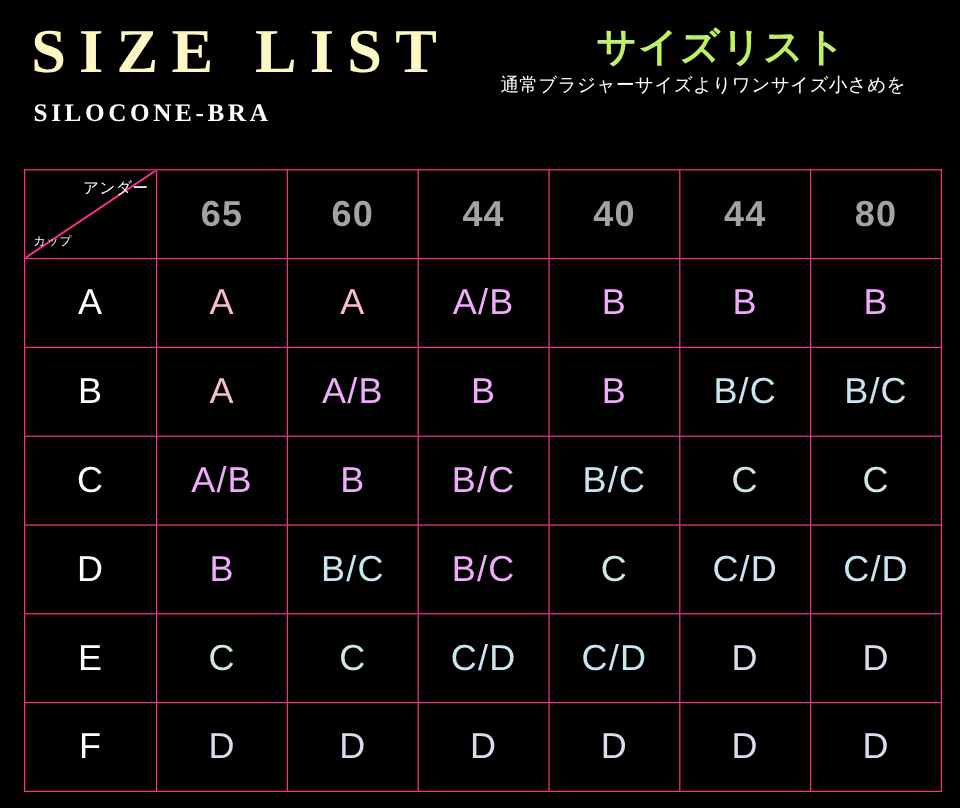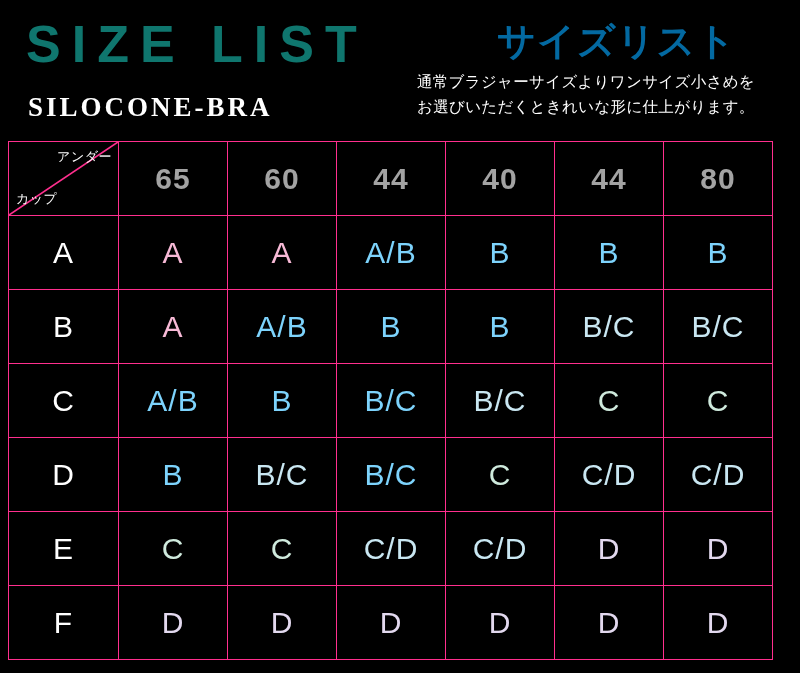--- a/index.html
+++ b/index.html
@@ -29,72 +29,72 @@
     left: 0;
     top: 0;
     width: 800px;
     height: 140px;
   }
 
   .title-main {
     position: absolute;
     left: 26px;
     top: 18px;
-    font-family: Liberation Sans, sans-serif;
+    font-family: Liberation Serif, serif;
     font-weight: bold;
     font-size: 52px;
     letter-spacing: 11px;
-    color: #0f766e;
+    color: #fef9c3;
     line-height: 1;
     white-space: nowrap;
   }
 
   .title-sub {
     position: absolute;
     left: 28px;
-    top: 94px;
+    top: 84px;
     font-family: "Liberation Serif", serif;
     font-weight: bold;
-    font-size: 27px;
+    font-size: 21px;
     letter-spacing: 3px;
     color: #ffffff;
     line-height: 1;
     white-space: nowrap;
   }
 
   .title-jp {
     position: absolute;
     left: 497px;
     top: 22px;
     font-family: "DejaVu Sans", sans-serif;
     font-weight: bold;
-    font-size: 38px;
+    font-size: 33px;
     letter-spacing: 1px;
-    color: #0369a1;
+    color: #bef264;
     line-height: 1;
     white-space: nowrap;
   }
 
   .note {
     position: absolute;
     left: 417px;
-    top: 70px;
+    top: 59px;
     width: 380px;
     font-family: "DejaVu Sans", sans-serif;
     font-size: 15.5px;
     line-height: 25px;
     color: #ffffff;
     letter-spacing: 0.3px;
   }
   .note-line { display: block; white-space: nowrap; }
 
   
   .table-wrap {
     position: absolute;
-    left: 8px;
+    left: 20px;
     top: 141px;
     width: 764px;
   }
 
   table.size-table {
     border-collapse: collapse;
     table-layout: fixed;
     width: 764px;
     background: #000;
   }
@@ -132,58 +132,57 @@
     font-size: 13px;
     letter-spacing: 0.5px;
     color: #ffffff;
     white-space: nowrap;
   }
   .corner .lbl-cup {
     position: absolute;
     left: 7px;
     bottom: 7px;
     font-family: Liberation Mono, monospace;
-    font-size: 13px;
+    font-size: 10px;
     letter-spacing: 0.5px;
     color: #ffffff;
     white-space: nowrap;
   }
 
   td.head-size {
     font-family: "Liberation Sans", sans-serif;
     font-size: 33px;
     letter-spacing: 6px;
     color: #a3a3a3;
     font-weight: bold;
   }
 
   td.cup-head {
     font-size: 31px;
     color: #ffffff;
   }
 
   
   .v-pink  { color: #f7b9d6; }
-  .v-cream { color: #7dd3fc; }
+  .v-cream { color: #f0abfc; }
   .v-blue  { color: #c9e7f2; }
   .v-mint  { color: #cfeadd; }
   .v-lav   { color: #e3d9ef; }
 </style>
 </head>
 <body>
 
 <div class="page">
 
   <div class="header">
     <div class="title-main">SIZE LIST</div>
     <div class="title-sub">SILOCONE-BRA</div>
     <div class="title-jp">サイズリスト</div>
     <div class="note">
       <span class="note-line">通常ブラジャーサイズよりワンサイズ小さめを</span>
-      <span class="note-line">お選びいただくときれいな形に仕上がります。</span>
     </div>
   </div>
 
   <div class="table-wrap">
     <table class="size-table">
       <colgroup>
         <col class="c-cup">
         <col class="c-size">
           <col class="c-size">
           <col class="c-size">

